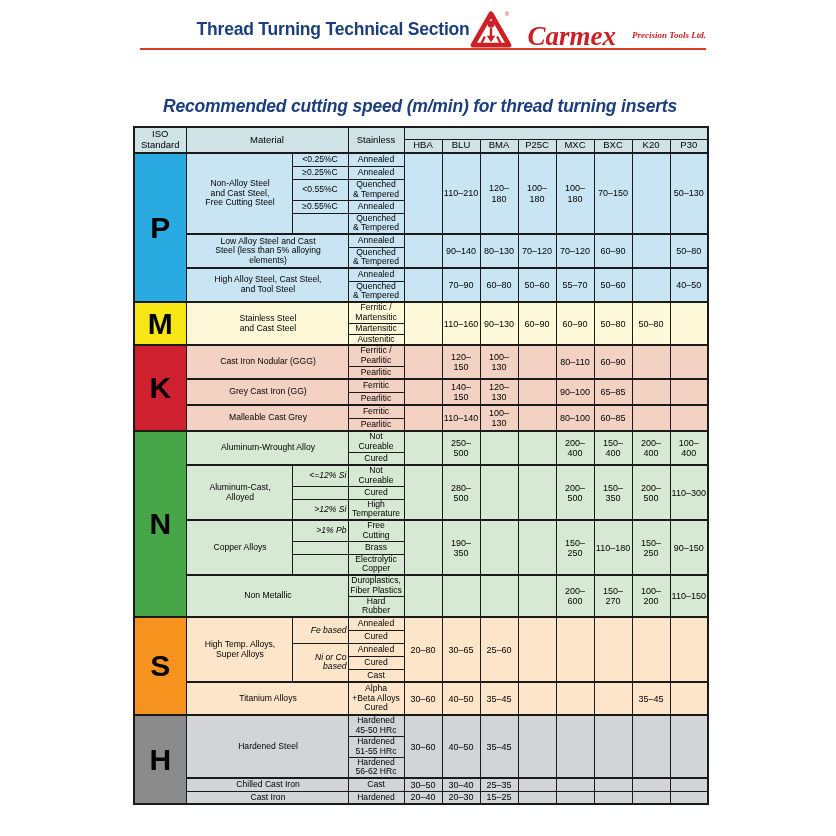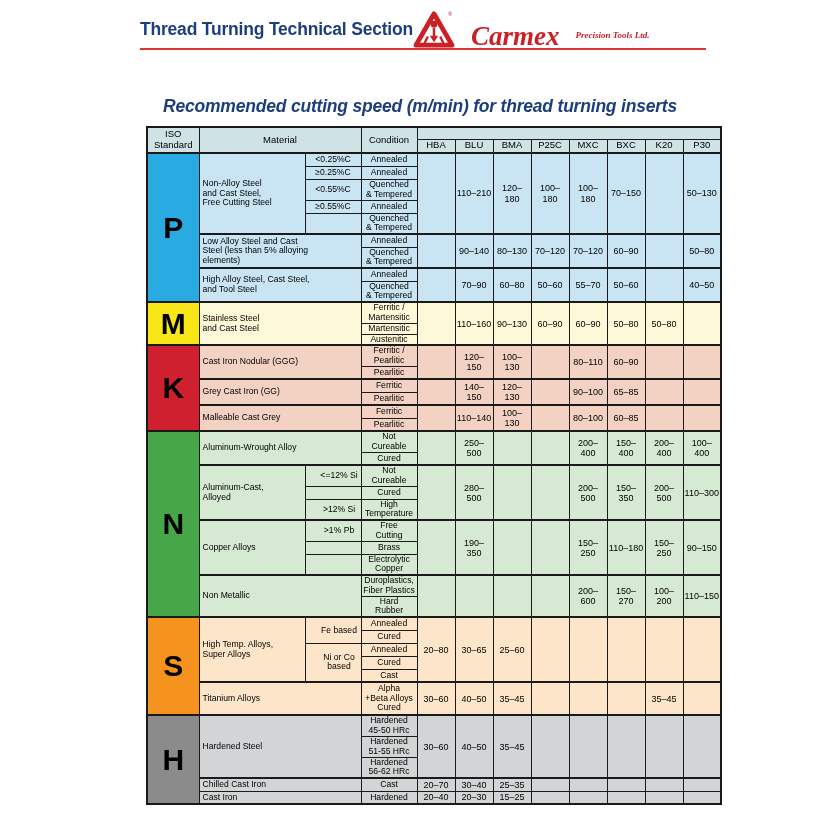--- a/index.html
+++ b/index.html
@@ -1,49 +1,49 @@
 <!DOCTYPE html>
 <html style="--navy: #1c3e7d; --rule-red: #d83a30; --brand-red: #cc2027; --border: #1a1a1a; --head-bg: #cfe2e5; --p-letter: #29abe2; --p-bg: #c9e5f3; --m-letter: #f8e616; --m-bg: #fdf8d7; --k-letter: #cf2030; --k-bg: #f3d2c3; --n-letter: #47a648; --n-bg: #d6e9d2; --s-letter: #f6921e; --s-bg: #fde5ca; --h-letter: #8b8b8b; --h-bg: #d3d4d5;"><head>
 <meta charset="utf-8">
 <style>
   html,body{margin:0;padding:0;background:#fff;}
   #page{position:relative;width:836px;height:836px;background:#fff;
         font-family:"Liberation Sans",sans-serif;color:#000;overflow:hidden;}
 
   
   #hdr{position:absolute;left:140px;top:10px;width:566px;height:38px;
-       display:flex;justify-content:flex-start;align-items:center;}
+       display:flex;justify-content:flex-end;align-items:center;}
   #hdr h1{margin:0;font-size:17.5px;font-weight:bold;letter-spacing:-.2px;
           color:var(--navy,#1c3e7d);}
   #rule{position:absolute;left:140px;top:48px;width:566px;height:2px;
         background:var(--rule-red,#d83a30);}
   .logo{display:flex;align-items:flex-end;gap:16px;}
   .logo .brand{font-family:"Liberation Serif",serif;font-style:italic;font-weight:bold;
                font-size:27px;line-height:.9;color:var(--brand-red,#cc2027);}
   .logo .suffix{font-family:"Liberation Serif",serif;font-style:italic;font-weight:bold;
                 font-size:9px;color:var(--brand-red,#cc2027);padding-bottom:8px;}
 
   
   #maintitle{position:absolute;left:133px;top:96px;width:574px;text-align:center;
              font-size:17.5px;font-weight:bold;font-style:italic;letter-spacing:-.2px;
              color:var(--navy,#1c3e7d);}
 
   
-  table{position:absolute;left:146px;top:126px;width:574px;
+  table{position:absolute;left:133px;top:126px;width:574px;
         border-collapse:collapse;table-layout:fixed;
         border:2px solid var(--border,#1a1a1a);}
   th,td{border:1px solid var(--border,#1a1a1a);padding:0 1px;
         text-align:center;vertical-align:middle;white-space:pre-line;
         line-height:1.12;overflow:hidden;font-size:8.6px;}
   thead th{background:var(--head-bg,#cfe2e5);font-weight:normal;font-size:9.5px;}
   tr.h11{height:11px} tr.h12{height:12px} tr.h13{height:13px}
   tr.h14{height:14px} tr.h21{height:21px} tr.h33{height:33px}
   td.lt{font-size:30px;font-weight:bold;padding:0;}
-  td.mn{text-align:left;padding-left:3px;}
-  td.sb-l{text-align:center;padding-left:13px;}
+  td.mn{text-align:center;padding-left:3px;}
+  td.sb-l{text-align:right;padding-left:13px;font-style:italic;}
   td.vl{font-size:9px;}
   tr.gsep>td{border-top:2px solid var(--border,#1a1a1a);}
 
   .sp td{background:var(--p-bg,#c9e5f3);}   .sp td.lt{background:var(--p-letter,#29abe2);}
   .sm td{background:var(--m-bg,#fdf8d7);}   .sm td.lt{background:var(--m-letter,#f8e616);}
   .sk td{background:var(--k-bg,#f3d2c3);}   .sk td.lt{background:var(--k-letter,#cf2030);}
   .sn td{background:var(--n-bg,#d6e9d2);}   .sn td.lt{background:var(--n-letter,#47a648);}
   .ss td{background:var(--s-bg,#fde5ca);}   .ss td.lt{background:var(--s-letter,#f6921e);}
   .sh td{background:var(--h-bg,#d3d4d5);}   .sh td.lt{background:var(--h-letter,#8b8b8b);}
 </style>
@@ -86,21 +86,21 @@
         <col style="width:38px">
         <col style="width:38px">
         <col style="width:38px">
     </colgroup>
 
     <thead>
       <tr class="h12">
         <th rowspan="2">ISO
 Standard</th>
         <th colspan="2" rowspan="2">Material</th>
-        <th rowspan="2">Condition</th>
+        <th rowspan="2">Stainless</th>
         <th colspan="8"></th>
       </tr>
       <tr class="h14">
         <th>HBA</th>
         <th>BLU</th>
         <th>BMA</th>
         <th>P25C</th>
         <th>MXC</th>
         <th>BXC</th>
         <th>K20</th>
@@ -403,21 +403,21 @@
         <td>Hardened
 51-55 HRc</td>
       </tr>
       <tr class="h21">
         <td>Hardened
 56-62 HRc</td>
       </tr>
       <tr class="h13 gsep">
         <td class="mn" colspan="2">Chilled Cast Iron</td>
         <td>Cast</td>
-        <td class="vl">20–70</td>
+        <td class="vl">30–50</td>
         <td class="vl">30–40</td>
         <td class="vl">25–35</td>
         <td class="vl"></td>
         <td class="vl"></td>
         <td class="vl"></td>
         <td class="vl"></td>
         <td class="vl"></td>
       </tr>
       <tr class="h13">
         <td class="mn" colspan="2">Cast Iron</td>

